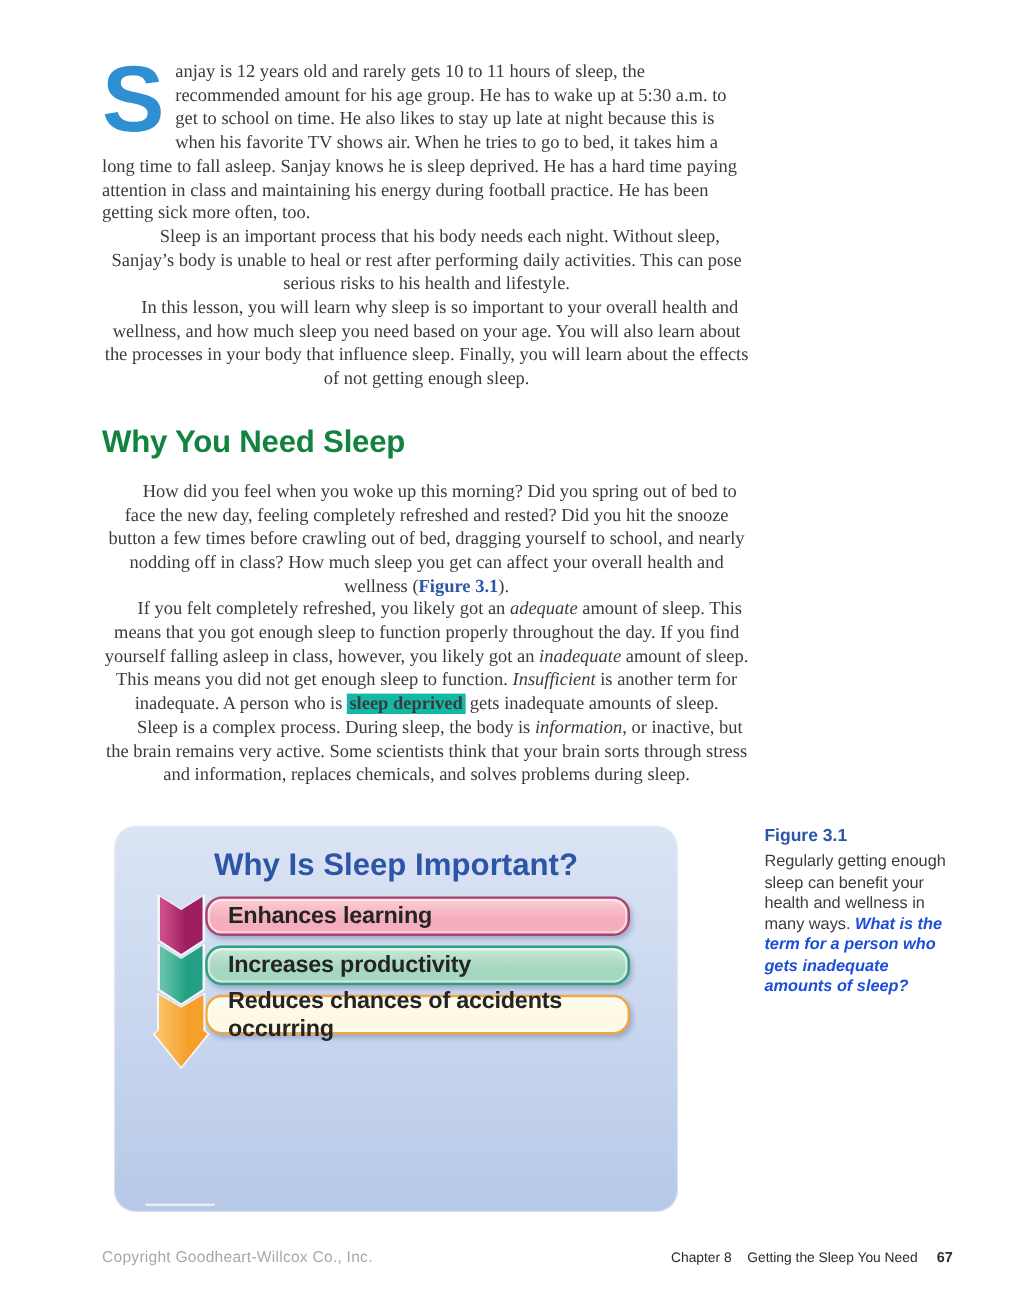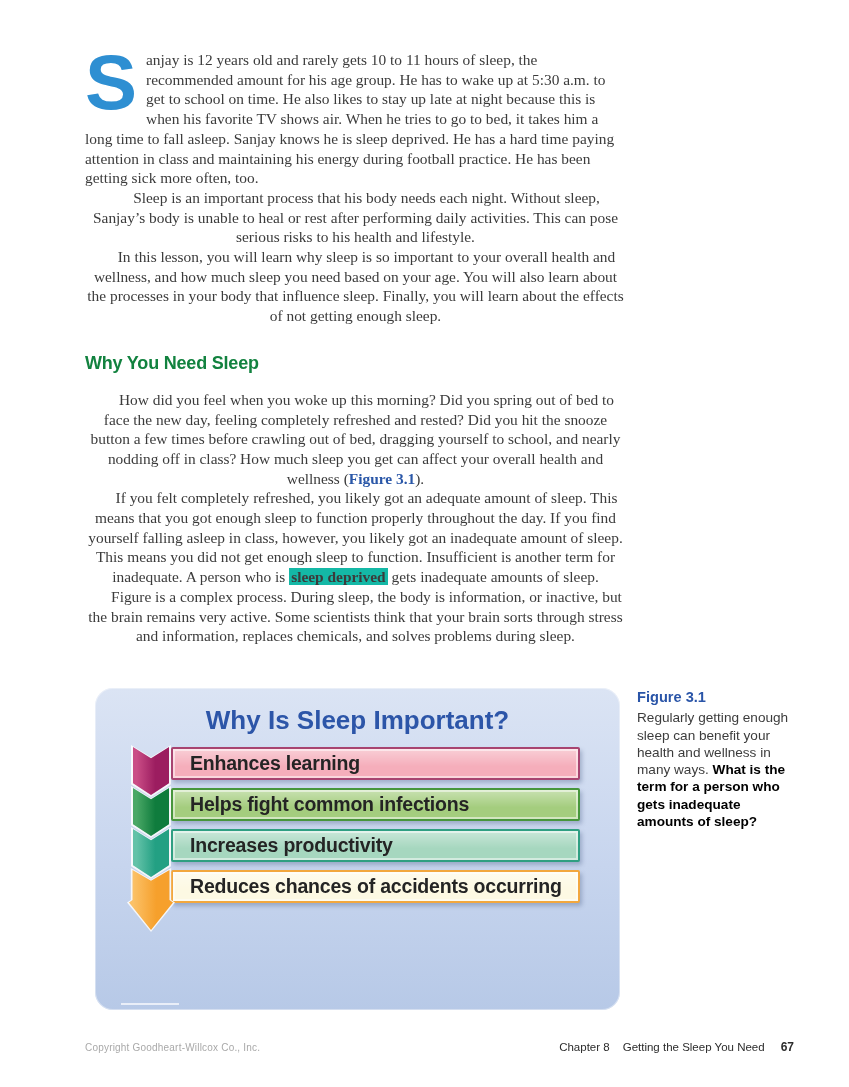--- a/index.html
+++ b/index.html
@@ -5,36 +5,36 @@
   html,body{margin:0;padding:0;background:#ffffff;}
   .page{position:relative;width:849px;height:1087px;background:#ffffff;overflow:hidden;
         font-family:"Liberation Serif",serif;color:#3b3b3b;}
 
   
   .text-col{position:absolute;left:85px;top:50px;width:541px;}
   .text-col p{margin:0;font-size:15.4px;line-height:19.7px;text-align:left;}
   .text-col p.indent{text-indent:22px;text-align:center;}
   .dropcap{float:left;display:block;font-family:"Liberation Sans",sans-serif;font-weight:bold;
            font-size:78px;line-height:59px;color:#2e8fd2;margin:3px 9px 0 0;}
-  .seg-i{}
+  .seg-i{font-style:italic;}
   .seg-hl{background:#14b8a6;font-weight:bold;padding:0 2px;}
   .seg-fig{color:#2a57a8;font-weight:bold;}
-  h1.section{font-family:"Liberation Sans",sans-serif;font-weight:bold;font-size:18px;
+  h1.section{font-family:"Liberation Sans",sans-serif;font-weight:bold;font-size:26px;
              color:#12823f;margin:27px 0 16px 0;letter-spacing:-0.2px;}
 
   
-  .figure-box{position:absolute;left:95px;top:688px;width:525px;height:322px;border-radius:18px;
+  .figure-box{position:absolute;left:95px;top:688px;width:470px;height:322px;border-radius:18px;
               background:linear-gradient(180deg,#dbe4f4 0%,#c7d5ee 55%,#b7c9e7 100%);
               box-shadow:0 0 0 1px rgba(255,255,255,.4) inset;}
   .figure-title{font-family:"Liberation Sans",sans-serif;font-weight:bold;font-size:26px;
                 color:#2c55a8;text-align:center;margin:17px 0 0 0;}
   .rows{position:relative;margin:11px 40px 0 36px;padding-left:40px;}
   .arrow-row{position:relative;height:33px;margin-bottom:8px;}
   .bar{position:relative;z-index:1;height:100%;box-sizing:border-box;
-       border:2.5px solid var(--border);border-radius:2px;
+       border:2.5px solid var(--border);border-radius:14px;
        background:linear-gradient(180deg,rgba(255,255,255,.4),rgba(255,255,255,0) 60%),var(--fill);
        box-shadow:inset 0 0 0 2px rgba(255,255,255,.5),2px 3px 4px rgba(70,90,130,.35);
        display:flex;align-items:center;padding-left:17px;}
   .bar span{font-family:"Liberation Sans",sans-serif;font-weight:bold;font-size:19.5px;
             color:#242424;letter-spacing:-0.2px;}
   .chev{position:absolute;left:-40px;top:-2px;width:40px;height:53px;z-index:3;
         background:rgba(255,255,255,.9);
         clip-path:polygon(0 0,50% 23%,100% 0,100% 74%,50% 98%,0 74%);
         filter:drop-shadow(2px 2px 2px rgba(70,90,130,.45));}
   .chev i{position:absolute;left:2px;top:2px;right:2px;bottom:2px;display:block;
@@ -42,27 +42,27 @@
           background:linear-gradient(to right,var(--chevL) 10%,var(--chev) 62%,var(--chev));}
   .arrow-row.last .chev{left:-44px;width:48px;height:64px;
         clip-path:polygon(8% 0,50% 18%,92% 0,92% 50%,100% 54%,50% 100%,0 54%,8% 50%);}
   .arrow-row.last .chev i{clip-path:polygon(8% 0,50% 18%,92% 0,92% 50%,100% 54%,50% 100%,0 54%,8% 50%);}
   .watermark{position:absolute;left:26px;bottom:5px;width:58px;height:2px;background:#eef2f9;opacity:.9;}
 
   
   .fig-caption{position:absolute;left:637px;top:689px;width:160px;
                font-family:"Liberation Sans",sans-serif;font-size:13.6px;line-height:17.3px;color:#3c3c3c;}
   .fig-label{display:block;color:#2a55a8;font-weight:bold;font-size:14.6px;margin-bottom:3px;}
-  .question{color:#000000;font-weight:bold;}
+  .question{color:#1d4ed8;font-weight:bold;font-style:italic;}
 
   
   .footer{position:absolute;left:85px;right:55px;top:1040px;display:flex;
           justify-content:space-between;align-items:baseline;
           font-family:"Liberation Sans",sans-serif;}
-  .copyright{font-size:10px;color:#a9a9a9;letter-spacing:.2px;}
+  .copyright{font-size:13px;color:#a9a9a9;letter-spacing:.2px;}
   .footer-right{font-size:11.5px;color:#2c2c2c;}
   .footer-right .chapter{margin-right:13px;}
   .footer-right .chapter-title{margin-right:16px;}
   .footer-right .pagenum{font-weight:bold;font-size:12px;}
 </style>
 </head>
 <body>
 
 <div class="page">
 
@@ -70,40 +70,32 @@
     <p>
       <span class="dropcap">S</span><span>anjay is 12 years old and rarely gets 10 to 11 hours of sleep, the recommended amount for his age group. He has to wake up at 5:30 a.m. to get to school on time. He also likes to stay up late at night because this is when his favorite TV shows air. When he tries to go to bed, it takes him a long time to fall asleep. Sanjay knows he is sleep deprived. He has a hard time paying attention in class and maintaining his energy during football practice. He has been getting sick more often, too.</span>
     </p>
     <p class="indent">Sleep is an important process that his body needs each night. Without sleep, Sanjay’s body is unable to heal or rest after performing daily activities. This can pose serious risks to his health and lifestyle.</p>
     <p class="indent">In this lesson, you will learn why sleep is so important to your overall health and wellness, and how much sleep you need based on your age. You will also learn about the processes in your body that influence sleep. Finally, you will learn about the effects of not getting enough sleep.</p>
 
     <h1 class="section">Why You Need Sleep</h1>
 
     <p class="indent"><span>How did you feel when you woke up this morning? Did you spring out of bed to face the new day, feeling completely refreshed and rested? Did you hit the snooze button a few times before crawling out of bed, dragging yourself to school, and nearly nodding off in class? How much sleep you get can affect your overall health and wellness (</span><span class="seg-fig">Figure 3.1</span><span>).</span></p>
     <p class="indent"><span>If you felt completely refreshed, you likely got an </span><span class="seg-i">adequate</span><span> amount of sleep. This means that you got enough sleep to function properly throughout the day. If you find yourself falling asleep in class, however, you likely got an </span><span class="seg-i">inadequate</span><span> amount of sleep. This means you did not get enough sleep to function. </span><span class="seg-i">Insufficient</span><span> is another term for inadequate. A person who is </span><span class="seg-hl">sleep deprived</span><span> gets inadequate amounts of sleep.</span></p>
-    <p class="indent"><span>Figure is a complex process. During sleep, the body is </span><span class="seg-i">information</span><span>, or inactive, but the brain remains very active. Some scientists think that your brain sorts through stress and information, replaces chemicals, and solves problems during sleep.</span></p>
+    <p class="indent"><span>Sleep is a complex process. During sleep, the body is </span><span class="seg-i">information</span><span>, or inactive, but the brain remains very active. Some scientists think that your brain sorts through stress and information, replaces chemicals, and solves problems during sleep.</span></p>
   </div>
 
   <div class="figure-box">
     <div class="figure-title">Why Is Sleep Important?</div>
     <div class="rows">
       <div class="arrow-row" style="--fill: #f5aebb; --border: #a84470; --chev: #9c1d60; --chevL: #ca4d86;">
         <div class="chev">
             <i></i>
           </div>
         <div class="bar">
             <span>Enhances learning</span>
-          </div>
-      </div>
-      <div class="arrow-row" style="--fill: #a4cd7e; --border: #47963c; --chev: #0f7c3d; --chevL: #4aa866;">
-        <div class="chev">
-            <i></i>
-          </div>
-        <div class="bar">
-            <span>Helps fight common infections</span>
           </div>
       </div>
       <div class="arrow-row" style="--fill: #a6d7bf; --border: #2f9f82; --chev: #23a083; --chevL: #63c2a8;">
         <div class="chev">
             <i></i>
           </div>
         <div class="bar">
             <span>Increases productivity</span>
           </div>
       </div>

